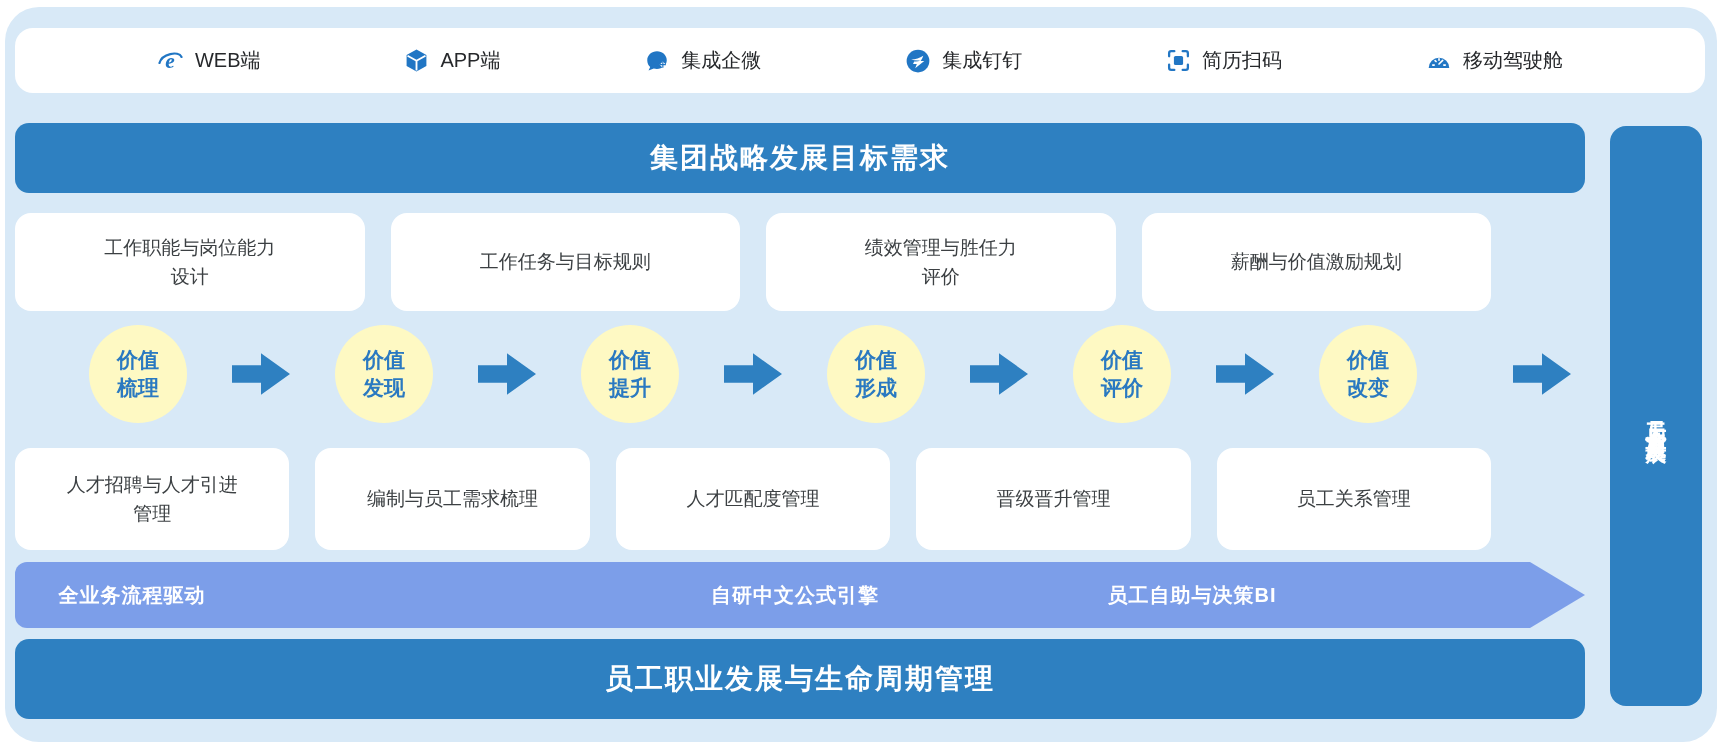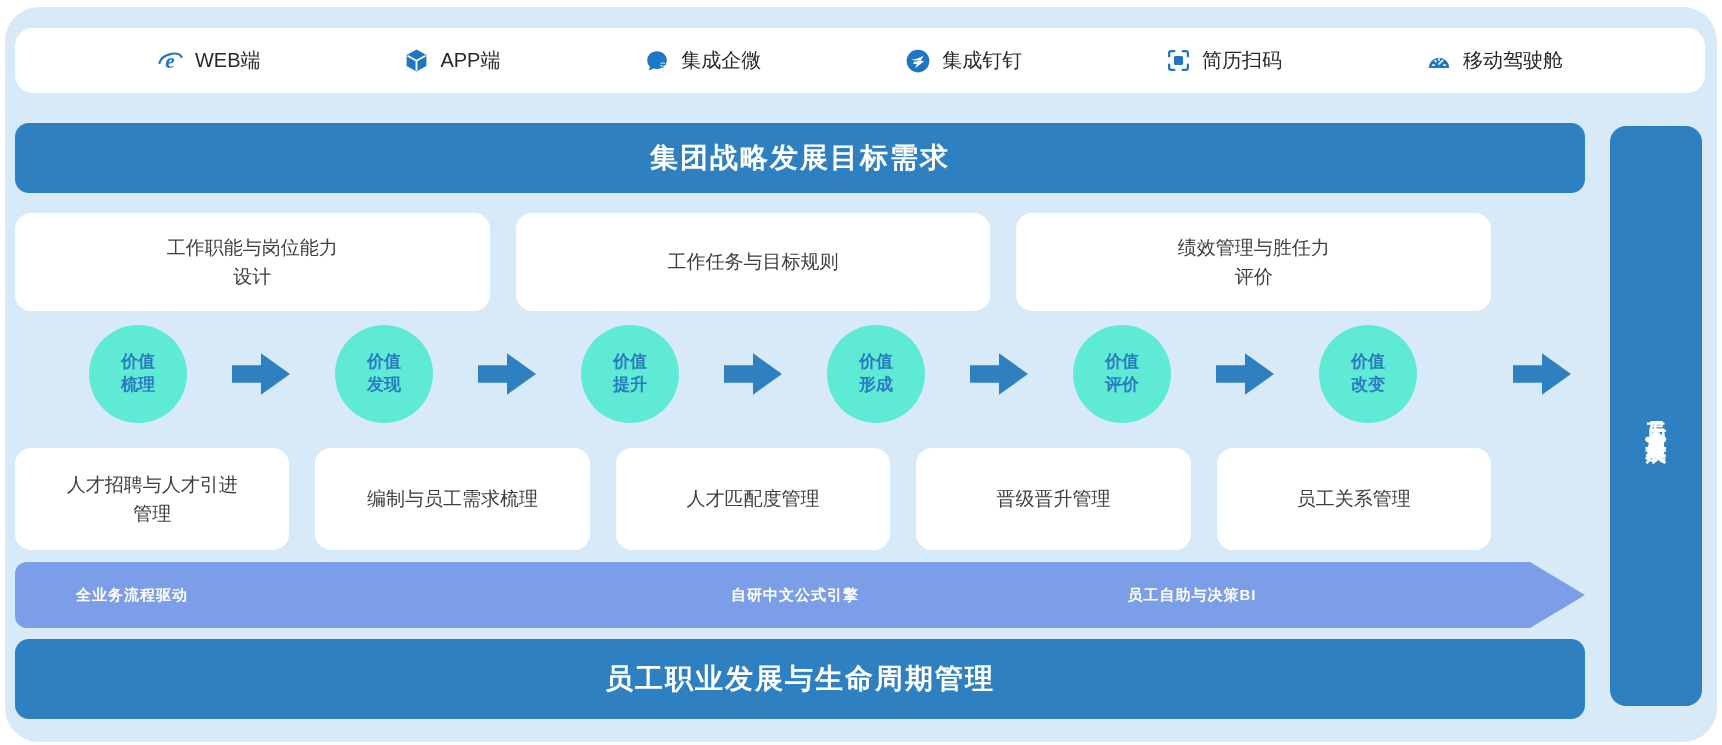--- a/index.html
+++ b/index.html
@@ -35,37 +35,37 @@
   .cards-row.top{top:206px;height:98px;}
   .cards-row.bottom{top:441px;height:102px;}
   .card{flex:1;background:#fff;border-radius:16px;display:flex;
     align-items:center;justify-content:center;text-align:center;
     font-size:19px;line-height:1.55;color:var(--card_text);
     white-space:pre-line;padding:0 14px;}
   
   .circles-row{position:absolute;left:10px;top:318px;width:1578px;height:98px;}
   .circle-cell{position:absolute;top:0;width:246px;height:98px;display:flex;
     align-items:center;justify-content:center;}
-  .value-circle{width:98px;height:98px;border-radius:50%;background:#5eead4;
+  .value-circle{width:98px;height:98px;border-radius:50%;background:#fef9c3;
     display:flex;align-items:center;justify-content:center;text-align:left;
-    font-size:17px;font-weight:bold;line-height:1.35;color:var(--circle_text);
+    font-size:21px;font-weight:bold;line-height:1.35;color:var(--circle_text);
     white-space:pre-line;}
   .flow-arrow{position:absolute;top:26px;width:58px;height:46px;
     background:var(--banner_blue);
     clip-path:polygon(0 31%,50% 31%,50% 5%,100% 50%,50% 95%,50% 69%,0 69%);}
   .cell-0{left:0px}.cell-1{left:246px}.cell-2{left:492px}
   .cell-3{left:738px}.cell-4{left:984px}.cell-5{left:1230px}
   .arrow-1{left:217px}.arrow-2{left:463px}.arrow-3{left:709px}
   .arrow-4{left:955px}.arrow-5{left:1201px}.arrow-final{left:1498px}
   
   .band{position:absolute;left:10px;top:555px;width:1570px;height:66px;
     background:var(--band_purple);border-radius:12px;
     clip-path:polygon(0 0,calc(100% - 55px) 0,100% 50%,calc(100% - 55px) 100%,0 100%);}
   .band-label{position:absolute;top:50%;transform:translate(-50%,-50%);
-    color:#fff;font-weight:bold;font-size:15px;letter-spacing:1px;white-space:nowrap;}
+    color:#fff;font-weight:bold;font-size:20px;letter-spacing:1px;white-space:nowrap;}
   .band-label.l0{left:117px;}
   .band-label.l1{left:780px;}
   .band-label.l2{left:1177px;}
   
   .side-banner{position:absolute;left:1605px;top:119px;width:92px;height:580px;
     background:var(--banner_blue);border-radius:16px;display:flex;
     align-items:center;justify-content:center;writing-mode:vertical-rl;
     color:#fff;font-weight:bold;font-size:21px;letter-spacing:3px;}
 </style>
 </head>
@@ -138,20 +138,21 @@
   </div>
 
   <div class="banner strategy">集团战略发展目标需求</div>
 
   <div class="cards-row top">
     <div class="card">工作职能与岗位能力
 设计</div>
     <div class="card">工作任务与目标规则</div>
     <div class="card">绩效管理与胜任力
 评价</div>
+    <div class="card">薪酬与价值激励规划</div>
   </div>
 
   <div class="circles-row">
     <div class="circle-cell cell-0">
       <div class="value-circle">价值
 梳理</div>
     </div>
     <div class="flow-arrow arrow-1"></div>
     <div class="circle-cell cell-1">
       <div class="value-circle">价值

